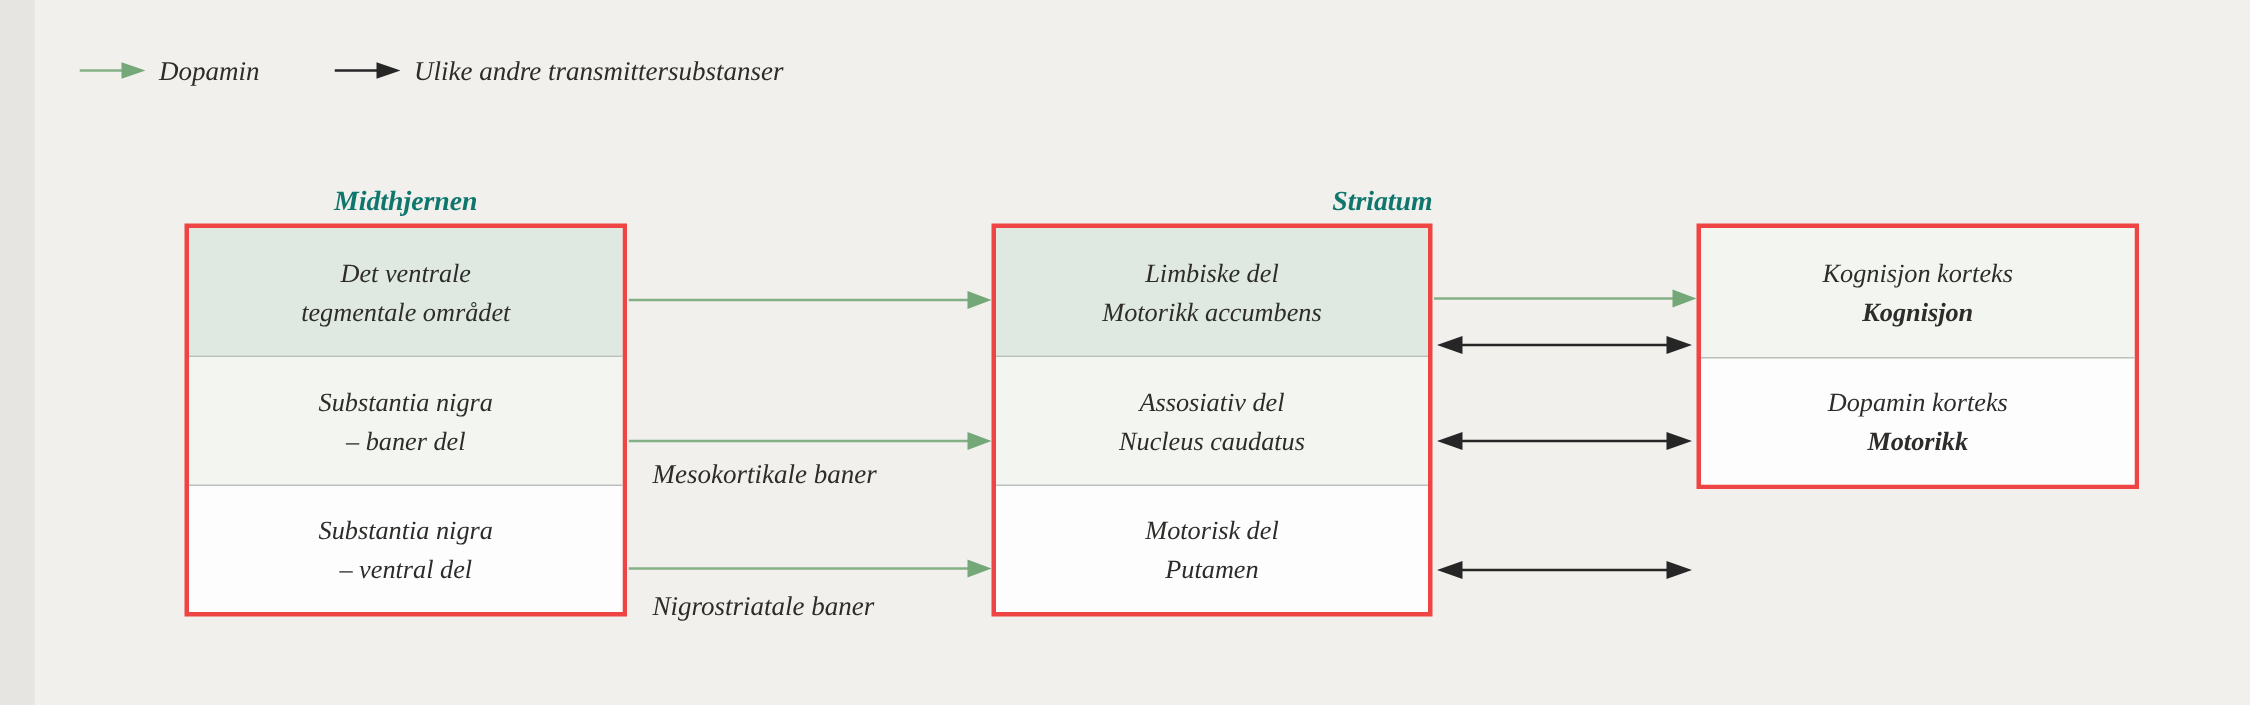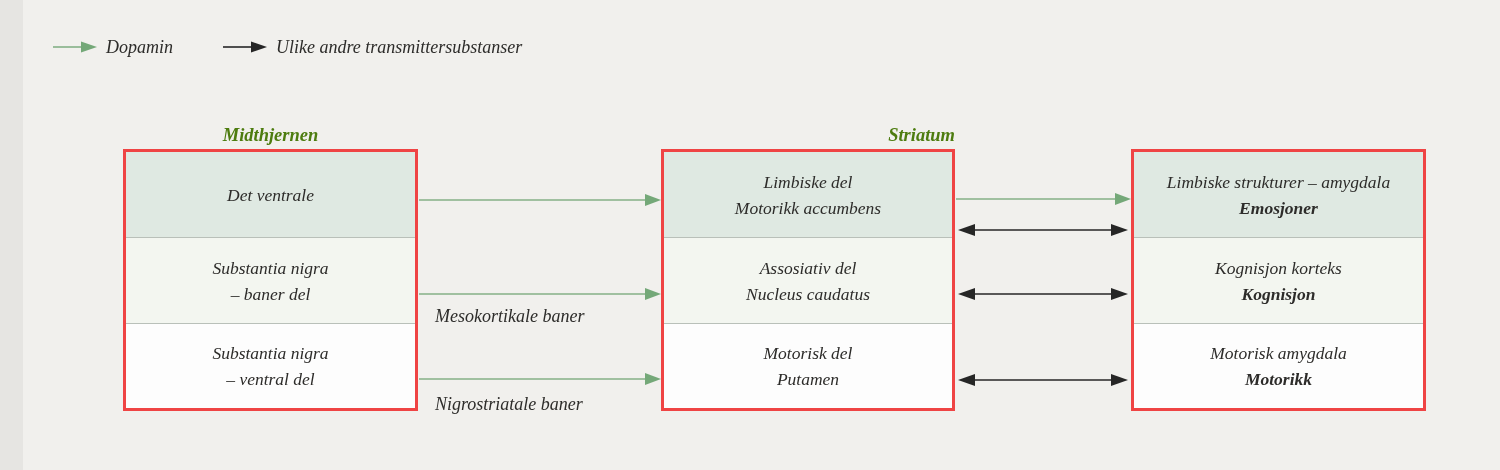--- a/index.html
+++ b/index.html
@@ -36,21 +36,21 @@
   .legend-gap { width: 50px; }
 
   
   .col-header {
     position: absolute;
     top: 125px;
     text-align: center;
     font-style: italic;
     font-weight: 700;
     font-size: 18.5px;
-    color: #4d7c0f;
+    color: #0f766e;
   }
   .col-header.left   { left: 100px; width: 295px; }
   .col-header.middle { left: 638px; width: 294px; text-align: right; }
 
   
   .col {
     position: absolute;
     top: 149px;
     width: 295px;
     border: 3px solid #ef4444;
@@ -103,20 +103,21 @@
     </svg>
     <span class="legend-label">Ulike andre transmittersubstanser</span>
   </div>
 
   <div class="col-header left">Midthjernen</div>
   <div class="col-header middle">Striatum</div>
 
   <div class="col left">
     <div class="box row1">
       <span>Det ventrale</span>
+      <span>tegmentale området</span>
     </div>
     <div class="box row2">
       <span>Substantia nigra</span>
       <span>– baner del</span>
     </div>
     <div class="box row3">
       <span>Substantia nigra</span>
       <span>– ventral del</span>
     </div>
   </div>
@@ -130,30 +131,26 @@
       <span>Assosiativ del</span>
       <span>Nucleus caudatus</span>
     </div>
     <div class="box row3">
       <span>Motorisk del</span>
       <span>Putamen</span>
     </div>
   </div>
 
   <div class="col right">
-    <div class="box row1">
-      <span>Limbiske strukturer – amygdala</span>
-      <span class="bold">Emosjoner</span>
-    </div>
     <div class="box row2">
       <span>Kognisjon korteks</span>
       <span class="bold">Kognisjon</span>
     </div>
     <div class="box row3">
-      <span>Motorisk amygdala</span>
+      <span>Dopamin korteks</span>
       <span class="bold">Motorikk</span>
     </div>
   </div>
 
   <svg class="arrow" style="left:396px; top:192px;" width="242" height="16" viewBox="0 0 242 16">
     <line x1="0" y1="8" x2="228" y2="8" stroke="#84b086" stroke-width="1.6"></line>
     <polygon points="226,2 242,8 226,14" fill="#74a878"></polygon>
   </svg>
   <svg class="arrow" style="left:396px; top:286px;" width="242" height="16" viewBox="0 0 242 16">
     <line x1="0" y1="8" x2="228" y2="8" stroke="#84b086" stroke-width="1.6"></line>

